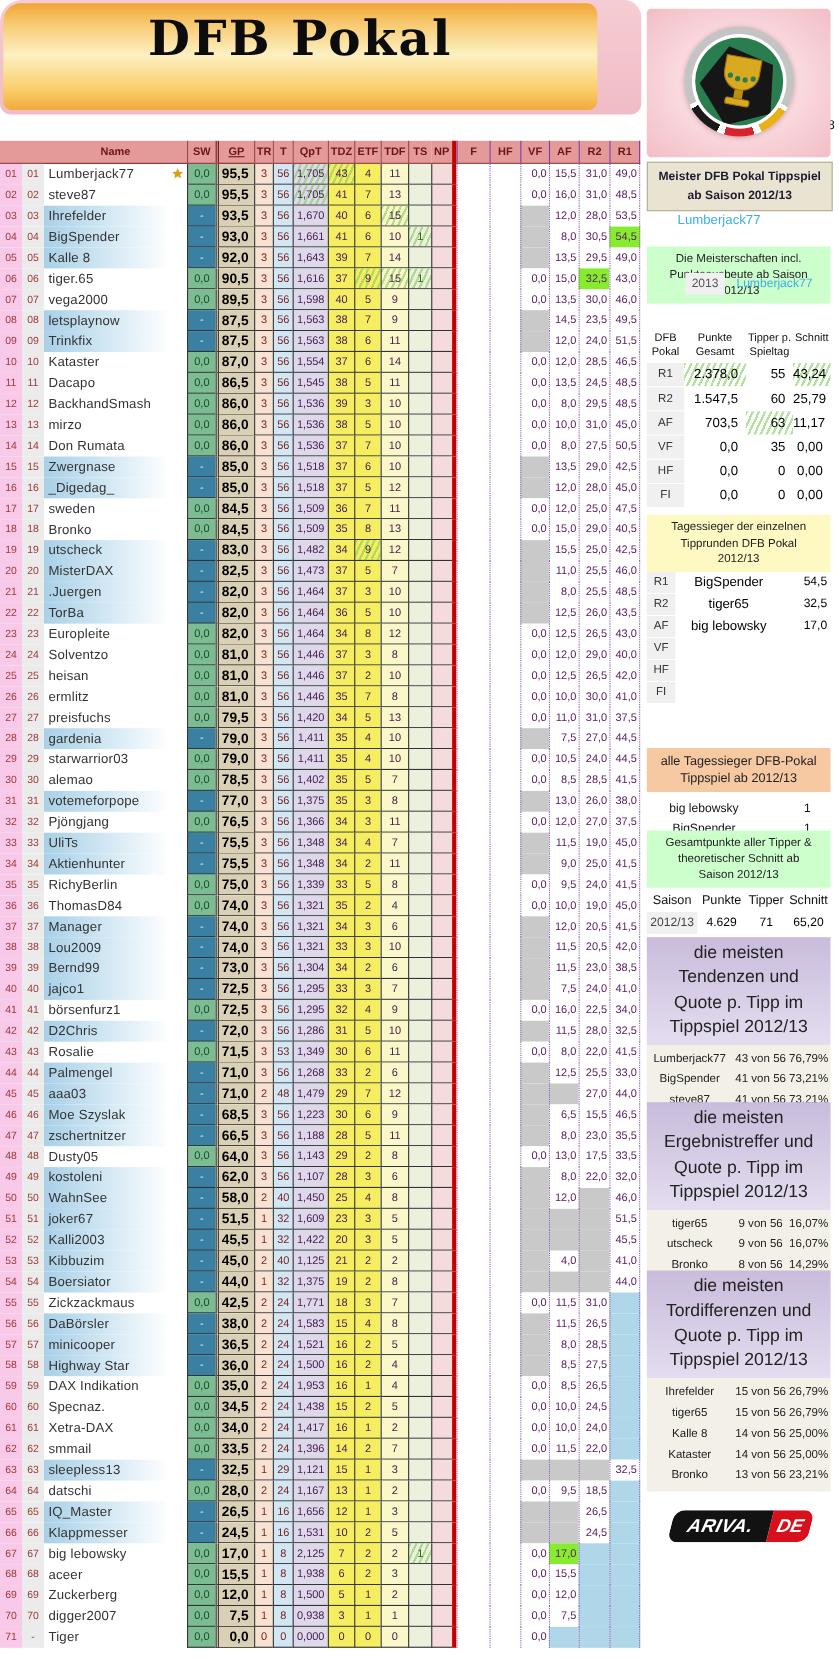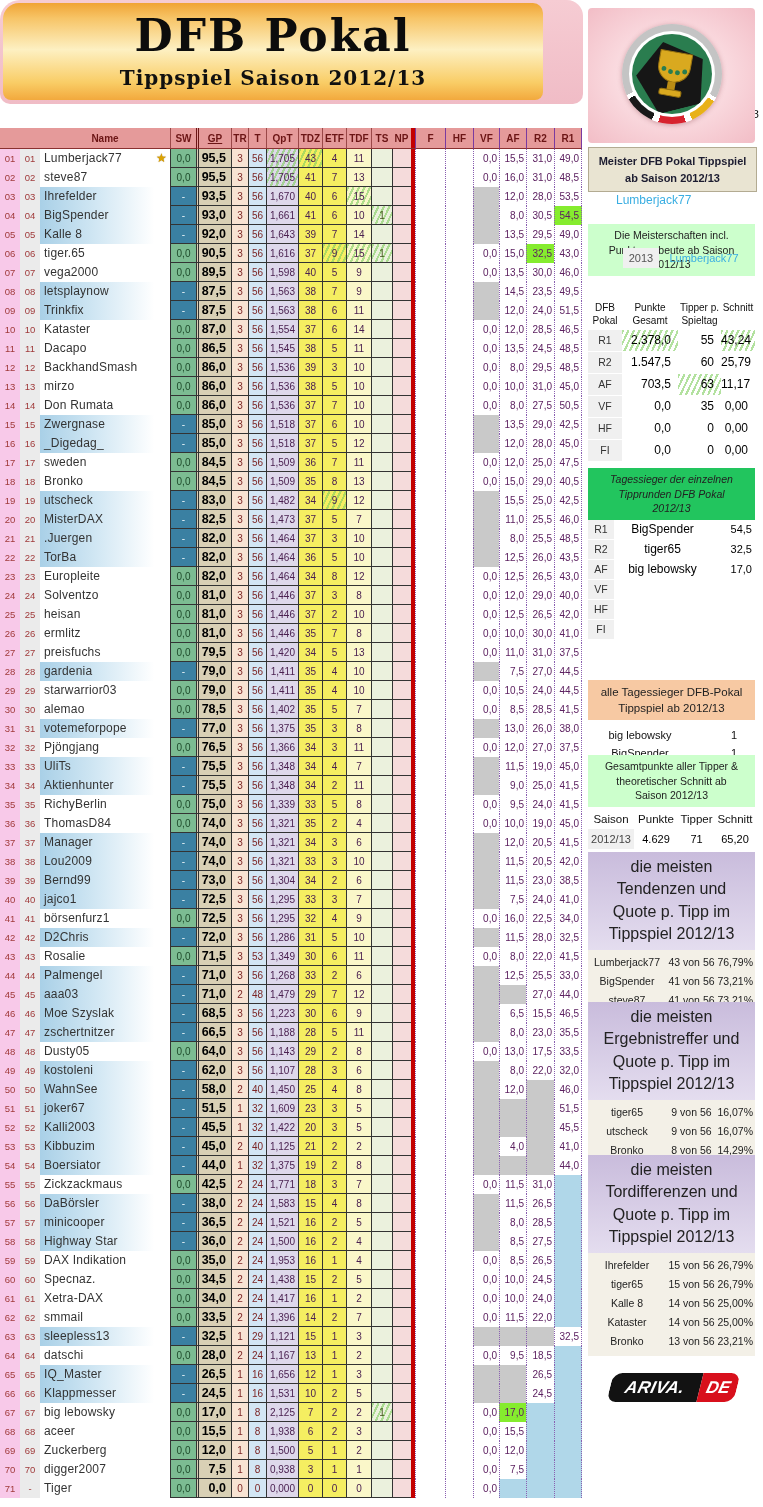--- a/index.html
+++ b/index.html
@@ -74,21 +74,21 @@
   .g1-name{text-align:center;}
   .g1-pts{color:#2ab0bc;text-align:right;padding-right:4px;}
 
   .stats{top:298px;}
   .rs-head,.rs-grid{display:grid;grid-template-columns:34px 56px 43px 34px;}
   .rs-h{font-size:10px;color:#111;text-align:center;line-height:1.25;padding:4px 0 3px;}
   .rs-l{background:#f0f0f0;color:#333;text-align:center;font-size:10.5px;height:21px;line-height:21px;margin-bottom:1px;}
   .rs-v{font-size:12px;color:#000;text-align:right;padding-right:7px;height:21px;line-height:21px;}
 
   .tagess{top:468px;}
-  .ts-h{background:#22c55e;font-style:italic;}
+  .ts-h{background:#fef9c3;}
   .ts-grid{display:grid;grid-template-columns:26px 97px 44px;}
   .ts-l{background:#f0f0f0;color:#333;text-align:center;font-size:10.5px;height:19px;line-height:19px;margin-bottom:1px;}
   .ts-n{font-size:12px;color:#000;text-align:center;height:19px;line-height:19px;}
   .ts-v{font-size:11px;color:#000;text-align:right;padding-right:3px;height:19px;line-height:19px;}
 
   .orange{top:680px;}
   .or-h{background:#f7c9a3;font-size:11.5px;}
   .or-grid{display:grid;grid-template-columns:104px 55px;margin-top:9px;row-gap:6px;}
   .at-n{font-size:11px;color:#111;text-align:center;}
   .at-v{font-size:11px;color:#111;text-align:right;padding-right:10px;}
@@ -110,21 +110,20 @@
   .ariva{position:absolute;left:610px;top:1373px;width:127px;height:29px;transform:skewX(-14deg);border-radius:9px;overflow:hidden;display:flex;}
   .ariva .b{background:#121212;color:#fff;flex:1;display:flex;align-items:center;justify-content:center;font-style:italic;font-weight:bold;font-size:17px;letter-spacing:.5px;}
   .ariva .r{background:#d8101c;color:#fff;width:37px;display:flex;align-items:center;justify-content:center;font-style:italic;font-weight:bold;font-size:17px;}
 </style>
 </head>
 <body>
 
 <div class="title-wrap">
   <div class="title-inner">
     <div class="main-title">DFB Pokal</div>
-    <div class="sub-title">Tippspiel Saison 2012/13</div>
   </div>
 </div>
 <div class="datetime">16.02.2013 12:58</div>
 
 <div id="thead">
     <div class="hc h-neu">neu</div>
     <div class="hc h-alt">alt</div>
     <div class="hc h-name">Name</div>
     <div class="hc h-sw">SW</div>
     <div class="hc h-gp">GP</div>

